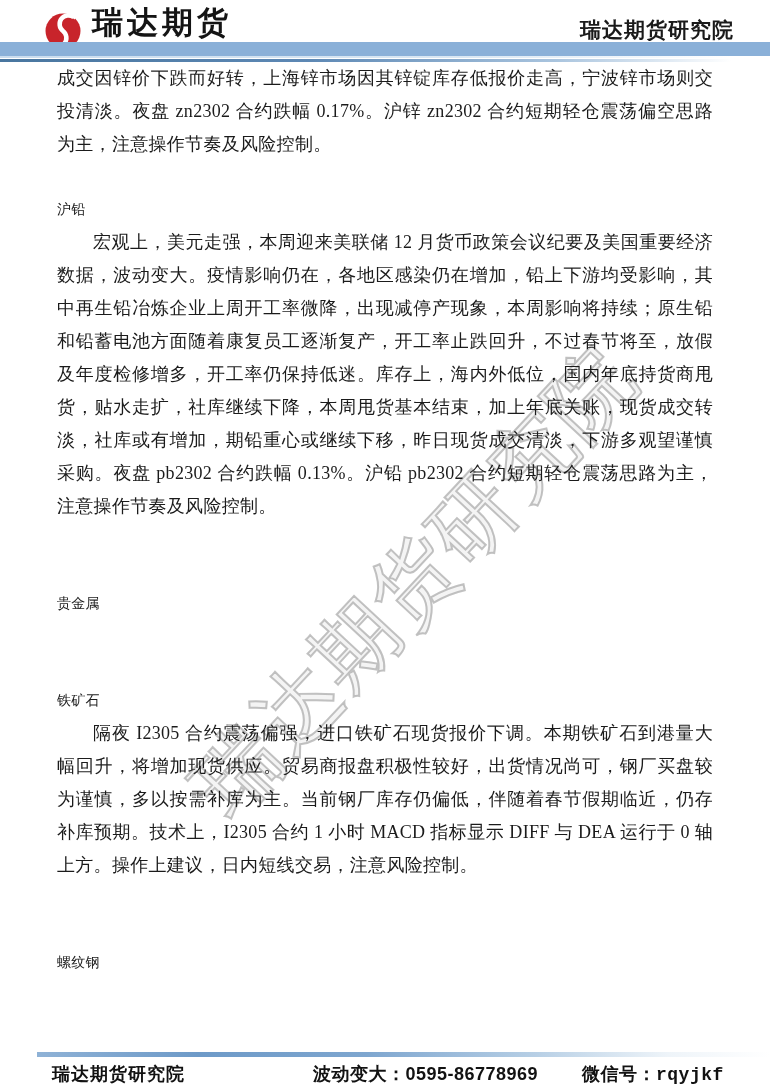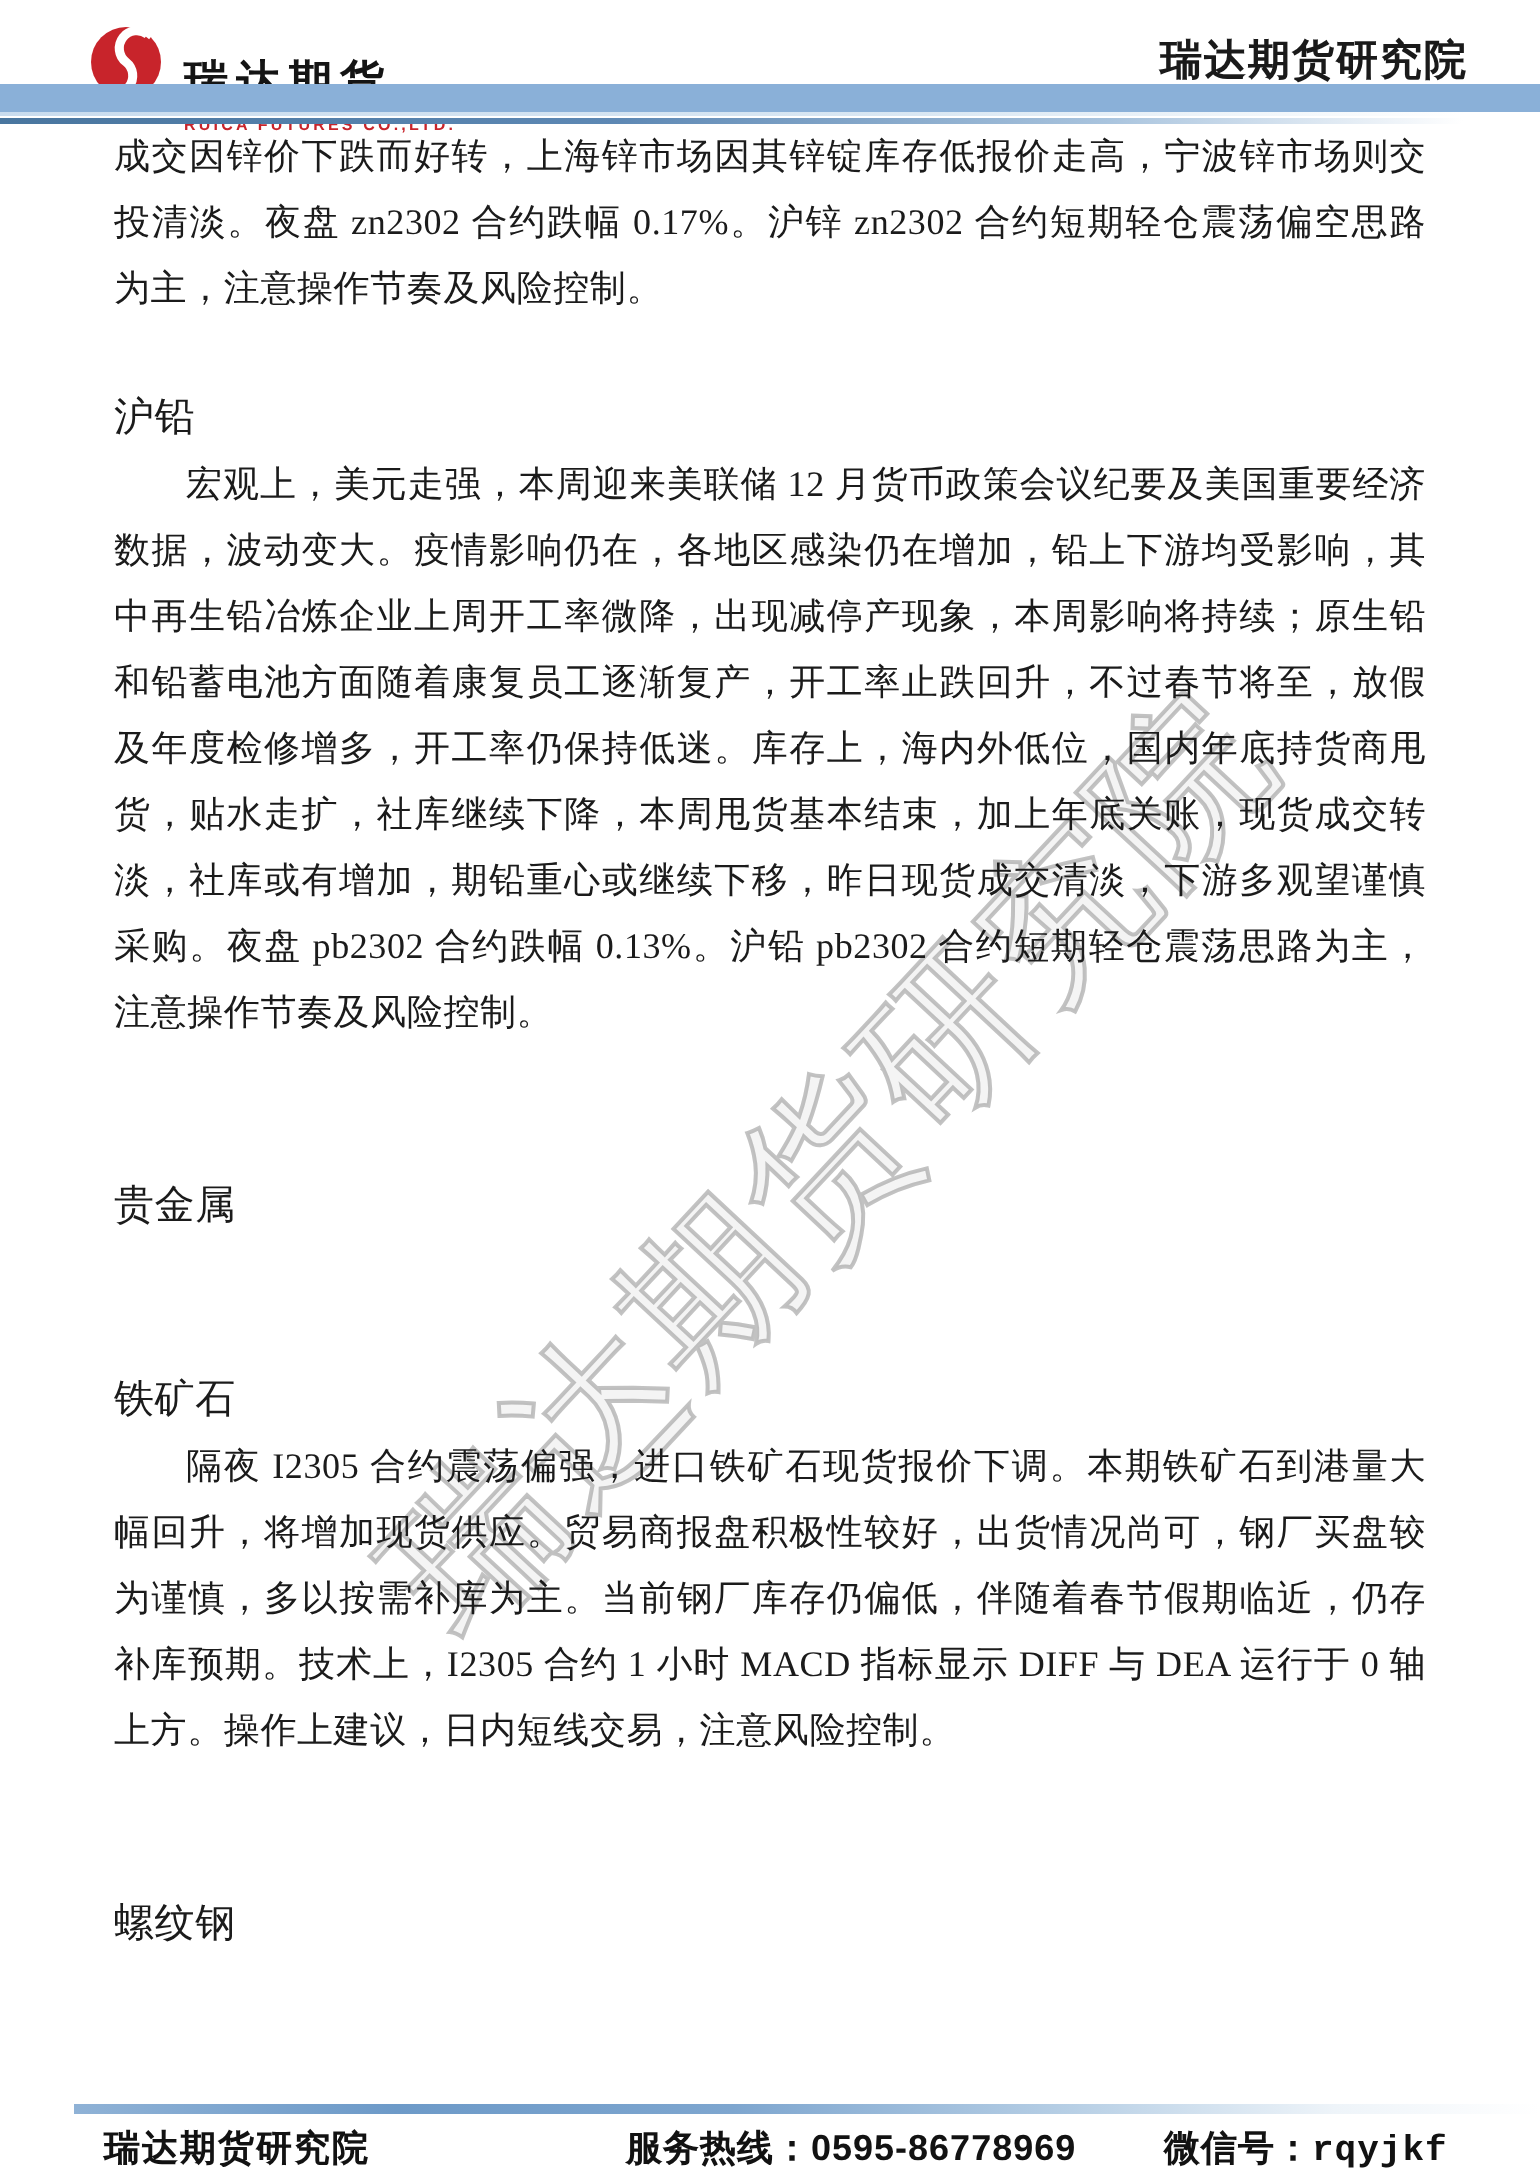--- a/index.html
+++ b/index.html
@@ -11,21 +11,21 @@
     font-family:"Liberation Serif","DejaVu Serif",serif;
     color:#1b1b1b;
   }
 
   
   .logo-area{position:absolute;top:8px;left:38px;display:flex;align-items:flex-start;}
   .logo-mark{width:50px;height:42px;margin-top:2px;}
   .brand-text{margin-left:4px;display:flex;flex-direction:column;}
   .brand-cn{
     font-family:"Liberation Sans","DejaVu Sans",sans-serif;
-    font-weight:bold;font-size:22px;letter-spacing:4px;color:#141414;line-height:30px;margin-top:18px;
+    font-weight:bold;font-size:31px;letter-spacing:4px;color:#141414;line-height:30px;
   }
   .brand-en{
     font-family:"Liberation Sans","DejaVu Sans",sans-serif;
     font-weight:bold;font-size:8px;letter-spacing:1.6px;color:#c8242b;margin-top:2px;
   }
   .header-title{
     position:absolute;top:16px;right:36px;
     font-family:"Liberation Sans","DejaVu Sans",sans-serif;
     font-weight:600;font-size:21px;letter-spacing:1px;color:#1a1a1a;
   }
@@ -59,21 +59,21 @@
 
   
   .content{
     position:absolute;top:62px;left:57px;width:656px;z-index:1;
     font-size:18px;line-height:33px;letter-spacing:0.3px;
     text-align:justify;
   }
   .content p{margin:0;}
   .content p.indent{text-indent:2em;}
   .sec-heading{
-    font-size:20px;font-weight:normal;line-height:33px;
+    font-size:14px;font-weight:normal;line-height:33px;
     margin:0;text-align:left;
   }
   .gap-first{margin-top:32px;}
   .gap{margin-top:64px;}
 
   
   .footer-bar{
     position:absolute;top:1052px;left:37px;right:0;height:5px;
     background:linear-gradient(to right,#8fb2d6 0%,#6d9ac8 22%,#7ea6cf 45%,#b7cfe5 68%,#eef4f9 86%,#ffffff 100%);
   }
@@ -126,17 +126,17 @@
     <h2 class="sec-heading gap">铁矿石</h2>
     <p class="indent">隔夜 I2305 合约震荡偏强，进口铁矿石现货报价下调。本期铁矿石到港量大幅回升，将增加现货供应。贸易商报盘积极性较好，出货情况尚可，钢厂买盘较为谨慎，多以按需补库为主。当前钢厂库存仍偏低，伴随着春节假期临近，仍存补库预期。技术上，I2305 合约 1 小时 MACD 指标显示 DIFF 与 DEA 运行于 0 轴上方。操作上建议，日内短线交易，注意风险控制。</p>
 
     <h2 class="sec-heading gap">螺纹钢</h2>
 
   </div>
 
   <div class="footer-bar"></div>
   <div class="footer-row">
     <span class="f-org">瑞达期货研究院</span>
-    <span class="f-hotline"><span>服务热线：</span><span>0595-86778969</span></span>
+    <span class="f-hotline"><span>波动变大：</span><span>0595-86778969</span></span>
     <span class="f-wechat"><span>微信号：</span><span>rqyjkf</span></span>
   </div>
 
 </div>
 
 </body></html>

